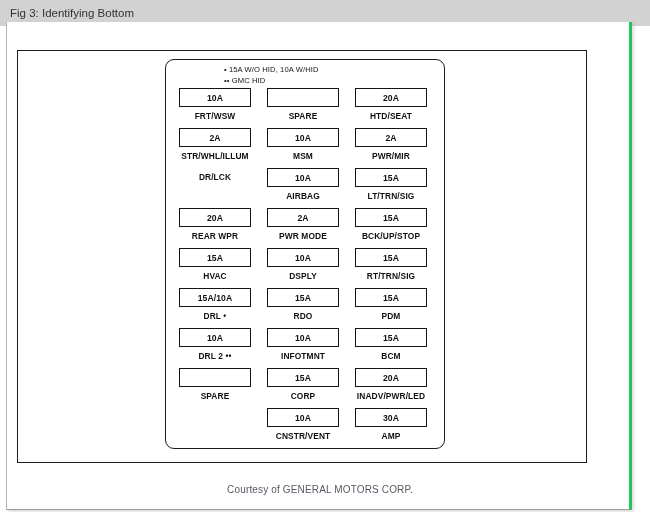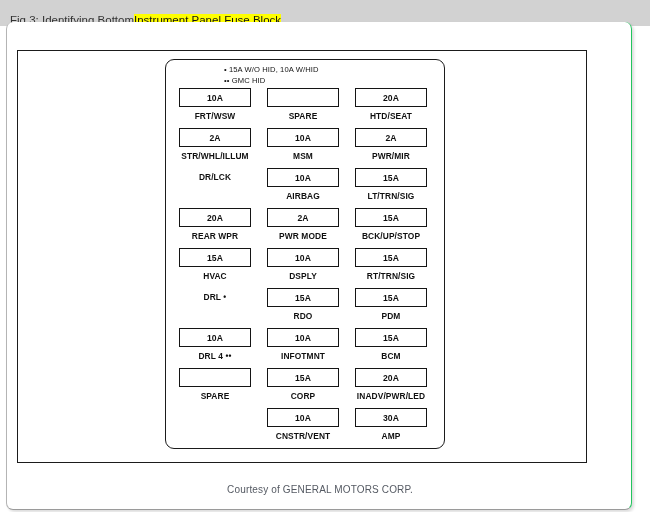--- a/index.html
+++ b/index.html
@@ -18,21 +18,21 @@
   
   #caption-bar {
     position: absolute;
     left: 0;
     top: 0;
     width: 650px;
     height: 26px;
     background: #d2d2d2;
     box-sizing: border-box;
     display: flex;
-    align-items: flex-end;
+    align-items: center;
     padding-left: 10px;
     font-size: 11.5px;
     color: #2b2b2b;
     white-space: nowrap;
     overflow: hidden;
   }
   #caption-bar .cap-plain { color: #333; }
   #caption-bar .cap-hl {
     background: #ffff00;
     color: #111;
@@ -40,25 +40,24 @@
 
   
   #page-surface {
     position: absolute;
     left: 6px;
     top: 22px;
     width: 626px;
     height: 488px;
     background: #ffffff;
     border-left: 1px solid #b4b4b4;
-    border-right: 1px solid #22c55e;
+    border-right: 3px solid #22c55e;
     border-bottom: 1px solid #9a9a9a;
     box-sizing: border-box;
     box-shadow: 2px 2px 3px rgba(0,0,0,0.14);
-    border-radius: 7px;
   }
 
   
   #figure-frame {
     position: absolute;
     left: 10px;
     top: 28px;
     width: 570px;
     height: 413px;
     border: 1.6px solid #1b1b1b;
@@ -148,21 +147,20 @@
     font-size: 10px;
     color: #555a63;
     letter-spacing: 0.15px;
   }
 </style>
 </head>
 <body>
 
 <div id="caption-bar">
   <span class="cap-plain">Fig 3: Identifying Bottom </span>
-    <span class="cap-hl">Instrument Panel Fuse Block</span>
 </div>
 
 <div id="page-surface">
 
   <div id="figure-frame">
 
     <div id="fuse-panel">
 
       <div id="panel-notes">
         <div>• 15A W/O HID, 10A W/HID</div>
@@ -184,25 +182,26 @@
             </div>
             <div class="fuse-cell" style="top: 120px;">
               <div class="fuse-box">20A</div>
               <div class="fuse-label">REAR WPR</div>
             </div>
             <div class="fuse-cell" style="top: 160px;">
               <div class="fuse-box">15A</div>
               <div class="fuse-label">HVAC</div>
             </div>
             <div class="fuse-cell" style="top: 200px;">
+              <div class="fuse-box">15A/10A</div>
               <div class="fuse-label">DRL •</div>
             </div>
             <div class="fuse-cell" style="top: 240px;">
               <div class="fuse-box">10A</div>
-              <div class="fuse-label">DRL 4 ••</div>
+              <div class="fuse-label">DRL 2 ••</div>
             </div>
             <div class="fuse-cell empty-box" style="top: 280px;">
               <div class="fuse-box"></div>
               <div class="fuse-label">SPARE</div>
             </div>
           </div>
         <div class="fuse-col c2">
             <div class="fuse-cell empty-box" style="top: 0px;">
               <div class="fuse-box"></div>
               <div class="fuse-label">SPARE</div>

